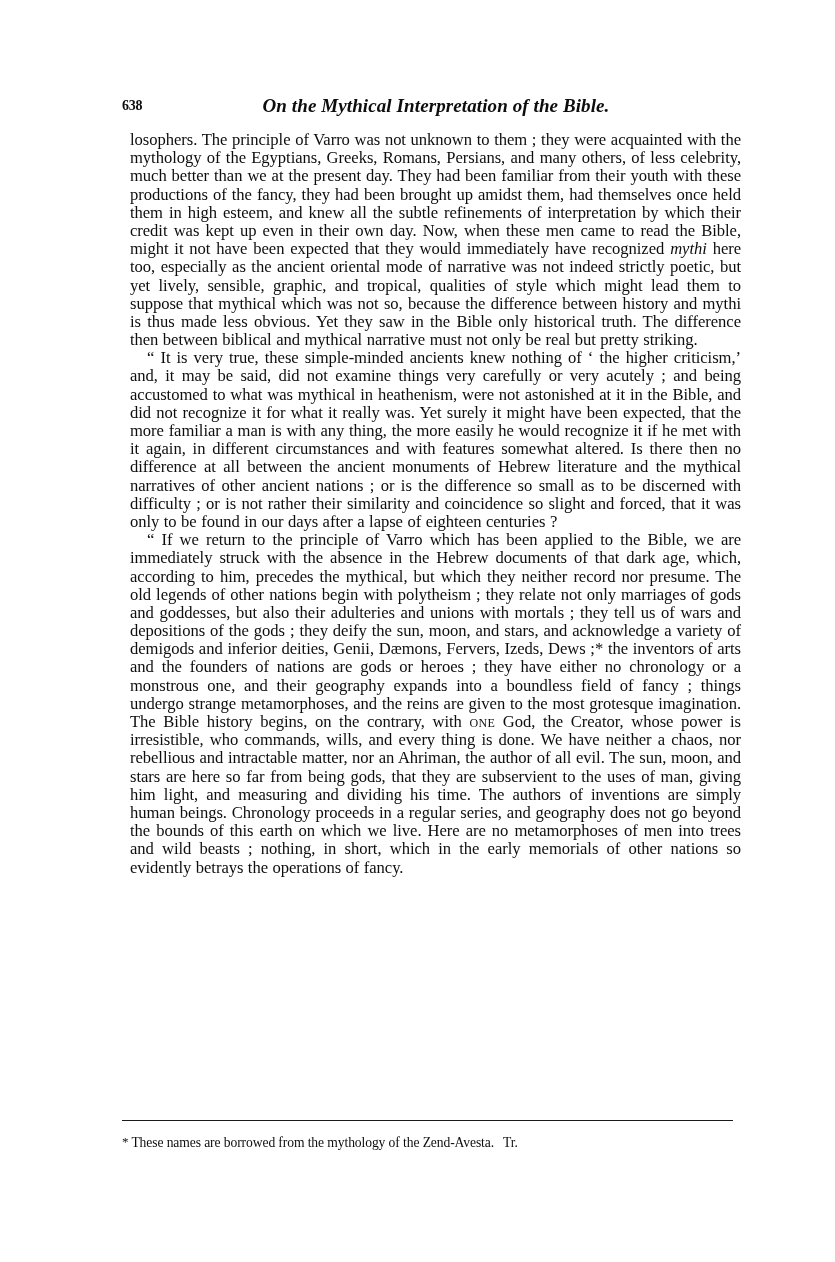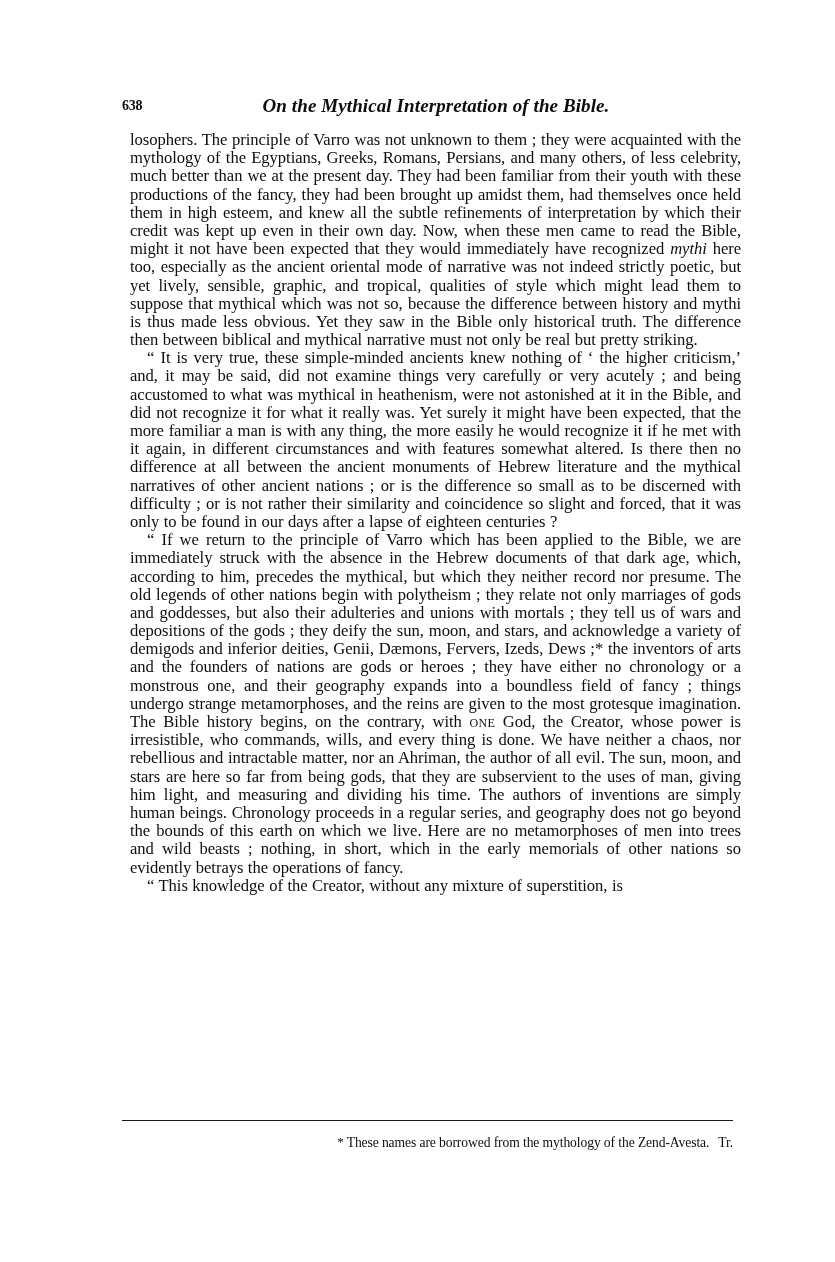--- a/index.html
+++ b/index.html
@@ -95,21 +95,21 @@
     background: #1a1a1a;
   }
 
   .footnote {
     position: absolute;
     left: 122px;
     top: 1133px;
     width: 611px;
     font-size: 13.6px;
     line-height: 17px;
-    text-align: right;
+    text-align: left;
     letter-spacing: -0.1px;
   }
 
   .footnote .fn-marker {
     font-size: 13px;
     vertical-align: 0.5px;
     padding-right: 3px;
   }
 
   .footnote .fn-sig {
@@ -127,21 +127,20 @@
   </div>
 
   <div class="body-column">
 
     <p class="para"><span>losophers.  The principle of Varro was not unknown to them ; they were acquainted with the mythology of the Egyptians, Greeks, Romans, Persians, and many others, of less celebrity, much better than we at the present day. They had been familiar from their youth with these productions of the fancy, they had been brought up amidst them, had themselves once held them in high esteem, and knew all the subtle refinements of interpretation by which their credit was kept up even in their own day.  Now, when these men came to read the Bible, might it not have been expected that they would immediately have recognized </span><em>mythi</em><span> here too, especially as the ancient oriental mode of narrative was not indeed strictly poetic, but yet lively, sensible, graphic, and tropical, qualities of style which might lead them to suppose that mythical which was not so, because the difference between history and mythi is thus made less obvious.  Yet they saw in the Bible only historical truth.  The difference then between biblical and mythical narrative must not only be real but pretty striking.</span></p>
 
     <p class="para indent">“ It is very true, these simple-minded ancients knew nothing of ‘ the higher criticism,’ and, it may be said, did not examine things very carefully or very acutely ; and being accustomed to what was mythical in heathenism, were not astonished at it in the Bible, and did not recognize it for what it really was.  Yet surely it might have been expected, that the more familiar a man is with any thing, the more easily he would recognize it if he met with it again, in different circumstances and with features somewhat altered. Is there then no difference at all between the ancient monuments of Hebrew literature and the mythical narratives of other ancient nations ; or is the difference so small as to be discerned with difficulty ; or is not rather their similarity and coincidence so slight and forced, that it was only to be found in our days after a lapse of eighteen centuries ?</p>
 
     <p class="para indent"><span>“ If we return to the principle of Varro which has been applied to the Bible, we are immediately struck with the absence in the Hebrew documents of that dark age, which, according to him, precedes the mythical, but which they neither record nor presume.  The old legends of other nations begin with polytheism ; they relate not only marriages of gods and goddesses, but also their adulteries and unions with mortals ; they tell us of wars and depositions of the gods ; they deify the sun, moon, and stars, and acknowledge a variety of demigods and inferior deities, Genii, Dæmons, Fervers, Izeds, Dews ;</span><span>*</span><span> the inventors of arts and the founders of nations are gods or heroes ; they have either no chronology or a monstrous one, and their geography expands into a boundless field of fancy ; things undergo strange metamorphoses, and the reins are given to the most grotesque imagination. The Bible history begins, on the contrary, with </span><span class="smallcaps">one</span><span> God, the Creator, whose power is irresistible, who commands, wills, and every thing is done. We have neither a chaos, nor rebellious and intractable matter, nor an Ahriman, the author of all evil.  The sun, moon, and stars are here so far from being gods, that they are subservient to the uses of man, giving him light, and measuring and dividing his time.  The authors of inventions are simply human beings.  Chronology proceeds in a regular series, and geography does not go beyond the bounds of this earth on which we live. Here are no metamorphoses of men into trees and wild beasts ; nothing, in short, which in the early memorials of other nations so evidently betrays the operations of fancy.</span></p>
 
-    <p class="para indent">“ This knowledge of the Creator, without any mixture of superstition, is</p>
 
   </div>
 
   <div class="footnote-rule"></div>
 
   <div class="footnote">
     <span class="fn-marker">*</span><span>These names are borrowed from the mythology of the Zend-Avesta.</span><span class="fn-sig">Tr.</span>
   </div>
 
 </div>

